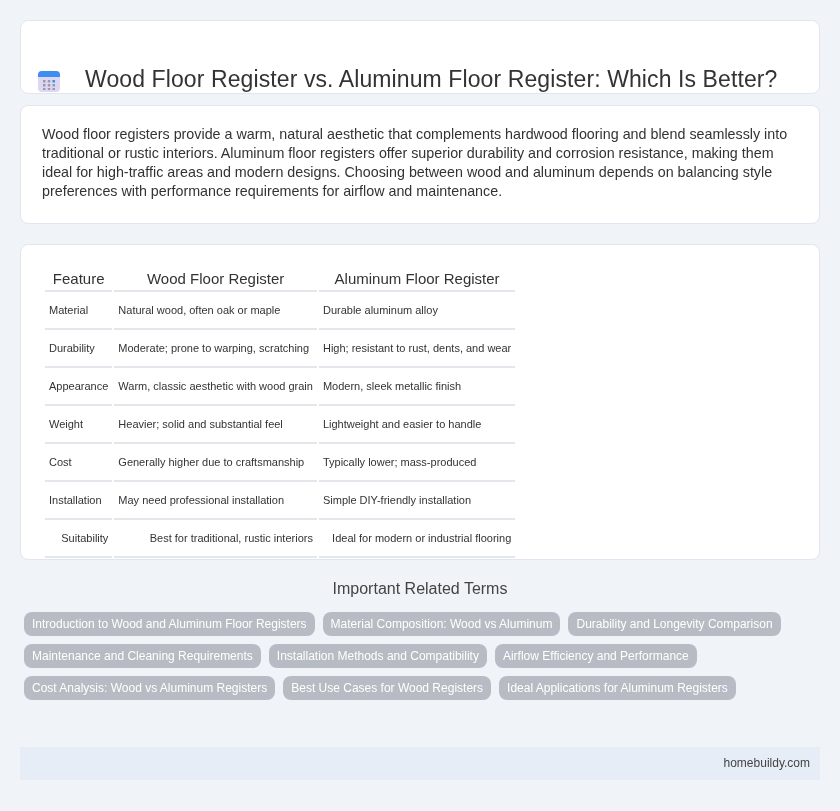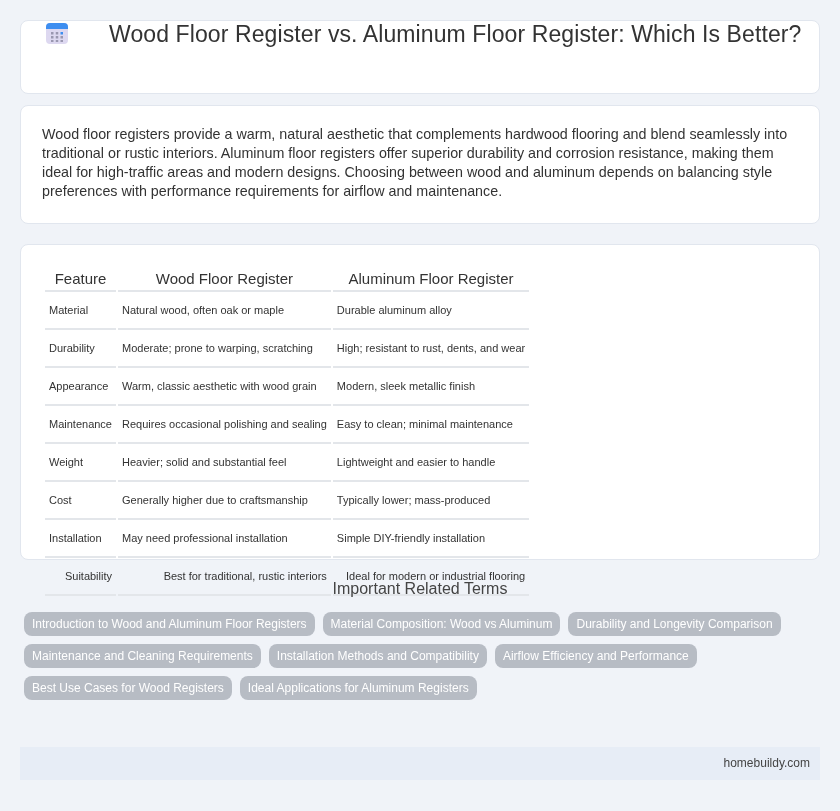--- a/index.html
+++ b/index.html
@@ -10,21 +10,21 @@
     color: #333;
     position: relative;
   }
   .card {
     position: absolute;
     left: 20px; right: 20px;
     background: #fff;
     border: 1px solid #e1e6ee;
     border-radius: 8px;
   }
-  .header { top: 20px; height: 74px; display: flex; align-items: flex-start; padding-left: 24px; gap: 16px; }
+  .header { top: 20px; height: 74px; display: flex; align-items: flex-end; padding-left: 16px; }
   .header .icon { width: 24px; height: 24px; margin-right: 24px; flex-shrink: 0; }
   .header h1 { font-size: 23px; font-weight: normal; color: #333; letter-spacing: 0.1px; }
   .intro { top: 105px; height: 119px; padding: 19px 21px; }
   .intro p { font-size: 14.3px; line-height: 19px; color: #333; }
   .table-card { top: 244px; height: 316px; padding: 20px 22px; }
   table { border-collapse: separate; border-spacing: 2px 0; }
   th { font-size: 15px; font-weight: normal; color: #333; text-align: center; padding: 5px 4px 3px; border-bottom: 2px solid #e3e6ea; height: 25px; }
   td { font-size: 11px; color: #333; padding: 12px 4px; height: 31px; border-bottom: 2px solid #e3e6ea; white-space: nowrap; }
   tr:last-child td { border-bottom: 2px solid #e3e6ea; text-align: right; }
   .related-title { position: absolute; top: 580px; left: 0; right: 0; text-align: center; font-size: 16px; color: #444; }
@@ -77,25 +77,20 @@
         <td>Durability</td>
         <td>Moderate; prone to warping, scratching</td>
         <td>High; resistant to rust, dents, and wear</td>
       </tr>
       <tr>
         <td>Appearance</td>
         <td>Warm, classic aesthetic with wood grain</td>
         <td>Modern, sleek metallic finish</td>
       </tr>
       <tr>
-        <td>Maintenance</td>
-        <td>Requires occasional polishing and sealing</td>
-        <td>Easy to clean; minimal maintenance</td>
-      </tr>
-      <tr>
         <td>Weight</td>
         <td>Heavier; solid and substantial feel</td>
         <td>Lightweight and easier to handle</td>
       </tr>
       <tr>
         <td>Cost</td>
         <td>Generally higher due to craftsmanship</td>
         <td>Typically lower; mass-produced</td>
       </tr>
       <tr>
@@ -114,19 +109,20 @@
 
 <div class="related-title">Important Related Terms</div>
 
 <div class="tags">
   <span class="tag">Introduction to Wood and Aluminum Floor Registers</span>
   <span class="tag">Material Composition: Wood vs Aluminum</span>
   <span class="tag">Durability and Longevity Comparison</span>
   <span class="tag">Maintenance and Cleaning Requirements</span>
   <span class="tag">Installation Methods and Compatibility</span>
   <span class="tag">Airflow Efficiency and Performance</span>
+  <span class="tag">Cost Analysis: Wood vs Aluminum Registers</span>
   <span class="tag">Best Use Cases for Wood Registers</span>
   <span class="tag">Ideal Applications for Aluminum Registers</span>
 </div>
 
 <div class="footer">
   <span>homebuildy.com</span>
 </div>
 
 </body></html>

